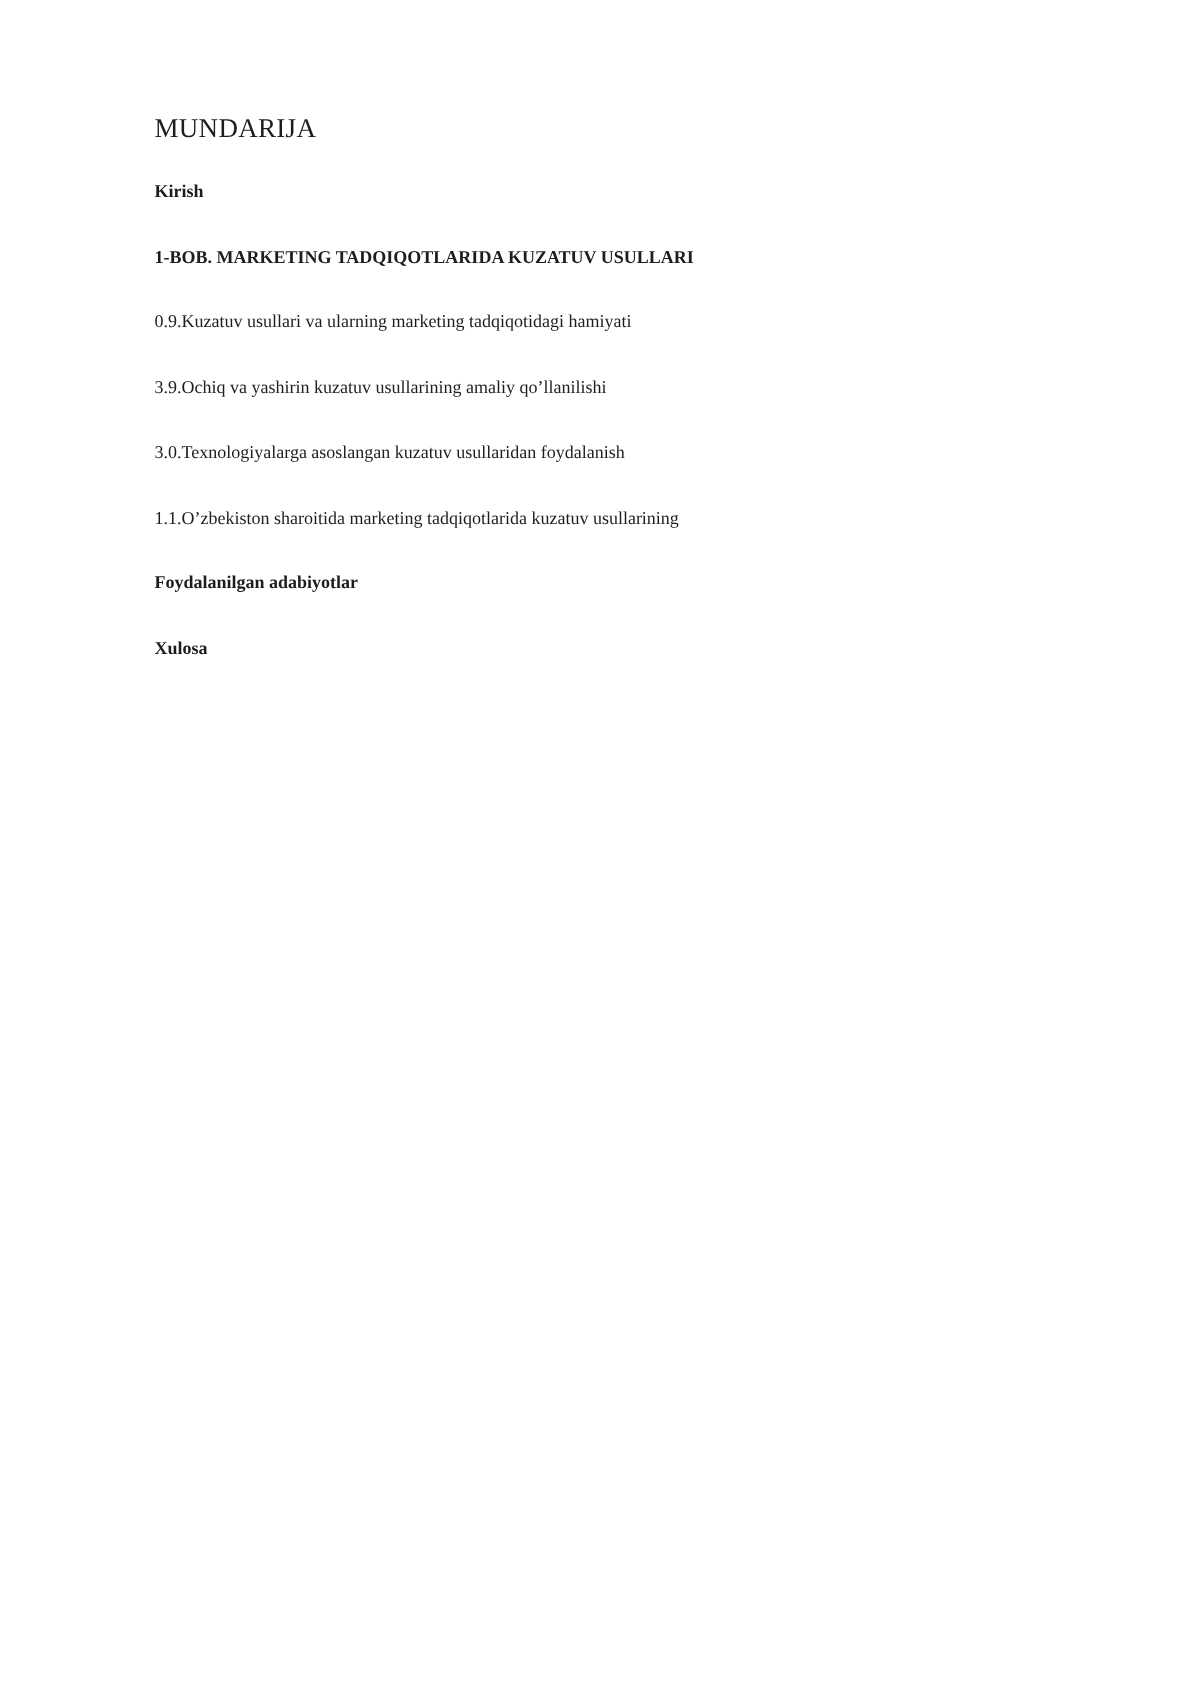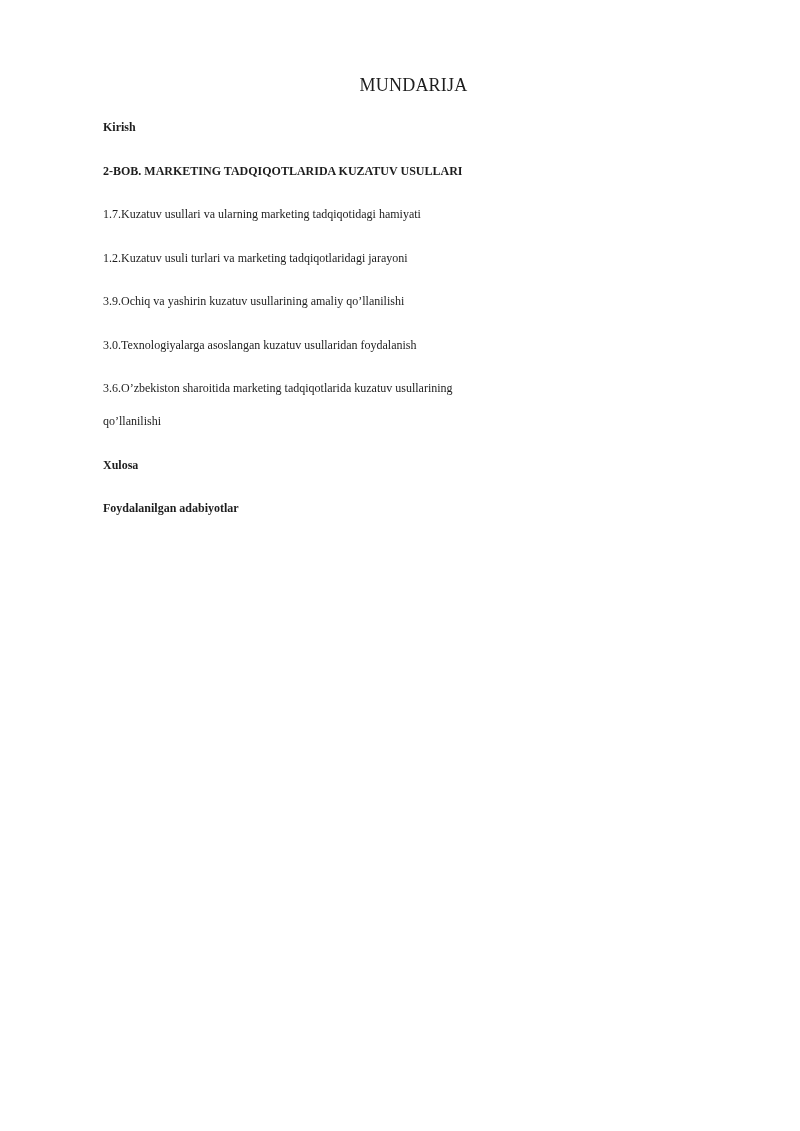--- a/index.html
+++ b/index.html
@@ -17,21 +17,20 @@
   .page {
     box-sizing: border-box;
     width: 800px;
     height: 1131px;
     padding: 69px 76px 0 103px;
     background: #ffffff;
   }
   .doc-title {
     font-size: 18px;
     line-height: 33px;
-    text-align: center;
     font-weight: 400;
     letter-spacing: 0.2px;
     margin: 0 0 9px 0;
   }
   .toc { margin: 0; padding: 0; }
   .toc-item {
     margin: 0 0 10.5px 0;
     font-size: 12px;
     line-height: 33px;
     font-weight: 400;
@@ -49,48 +48,44 @@
 
   <div class="doc-title">MUNDARIJA</div>
 
   <div class="toc">
 
     <p class="toc-item bold">
       <span class="line">Kirish</span>
     </p>
 
     <p class="toc-item bold">
-      <span class="line">2-BOB. MARKETING TADQIQOTLARIDA KUZATUV USULLARI</span>
+      <span class="line">1-BOB. MARKETING TADQIQOTLARIDA KUZATUV USULLARI</span>
     </p>
 
     <p class="toc-item">
-      <span class="line">1.7.Kuzatuv usullari va ularning marketing tadqiqotidagi hamiyati</span>
+      <span class="line">0.9.Kuzatuv usullari va ularning marketing tadqiqotidagi hamiyati</span>
     </p>
 
-    <p class="toc-item">
-      <span class="line">1.2.Kuzatuv usuli turlari va marketing tadqiqotlaridagi jarayoni</span>
-    </p>
 
 
 
     <p class="toc-item">
       <span class="line">3.9.Ochiq va yashirin kuzatuv usullarining amaliy qo’llanilishi</span>
     </p>
 
     <p class="toc-item">
       <span class="line">3.0.Texnologiyalarga asoslangan kuzatuv usullaridan foydalanish</span>
     </p>
 
     <p class="toc-item">
-      <span class="line">3.6.O’zbekiston sharoitida marketing tadqiqotlarida kuzatuv usullarining</span>
-      <span class="line">qo’llanilishi</span>
+      <span class="line">1.1.O’zbekiston sharoitida marketing tadqiqotlarida kuzatuv usullarining</span>
+    </p>
+
+    <p class="toc-item bold">
+      <span class="line">Foydalanilgan adabiyotlar</span>
     </p>
 
     <p class="toc-item bold">
       <span class="line">Xulosa</span>
     </p>
 
-    <p class="toc-item bold">
-      <span class="line">Foydalanilgan adabiyotlar</span>
-    </p>
-
   </div>
 </div>
 
 </body></html>

